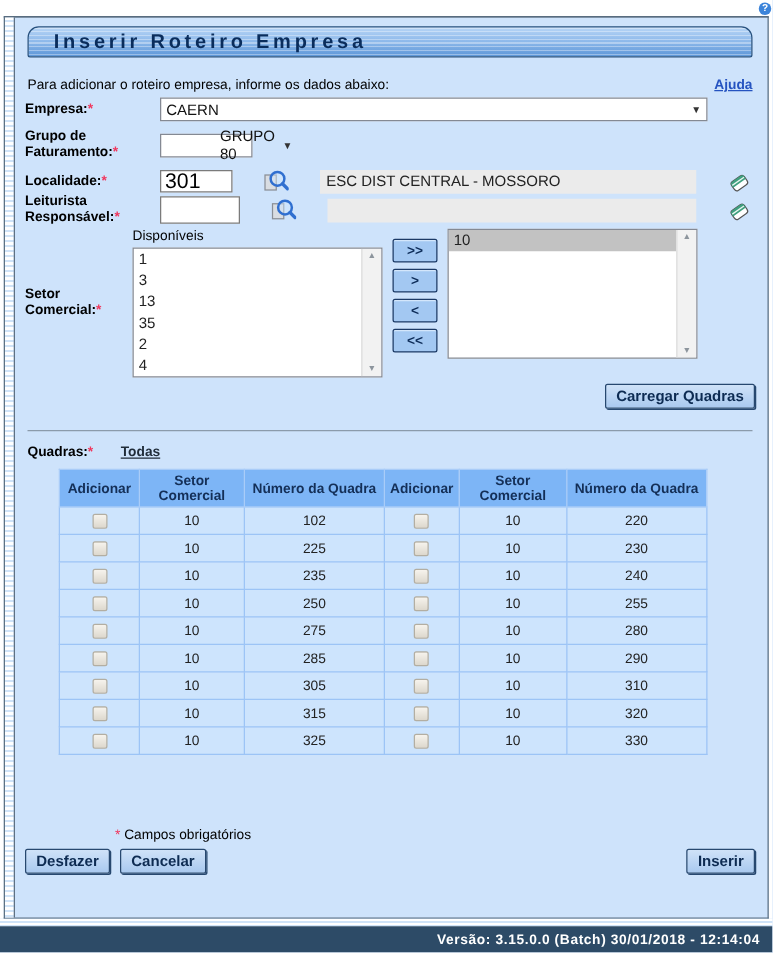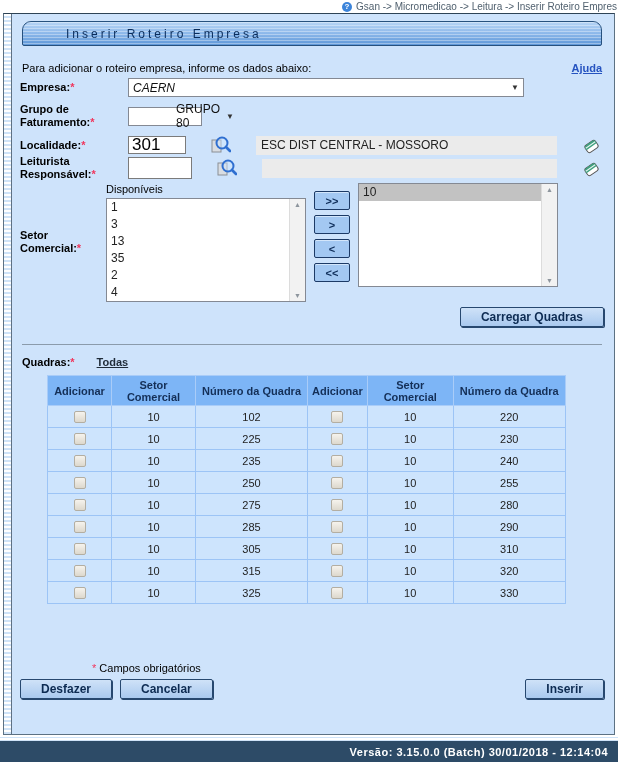--- a/index.html
+++ b/index.html
@@ -19,22 +19,22 @@
   .leftstripe{ position:absolute; left:0; top:0; bottom:0; width:8px;
     background:repeating-linear-gradient(to bottom,#ffffff 0 2px,#cfe3f8 2px 4px);
     border-right:1px solid #5f7183; }
   .content{ position:absolute; left:9px; top:0; right:0; bottom:0; padding:0 10px 0 7px; }
   
   .titlebar{ margin:7px 2px 0 2px; height:25px; border:1px solid #27517e; border-radius:9px 9px 2px 2px;
     background:linear-gradient(to bottom,#b7d5f6 0%,#8cb8ea 50%,#5e97d8 100%);
     position:relative; overflow:hidden; display:flex; align-items:center; }
   .titlebar::after{ content:""; position:absolute; inset:0;
     background:repeating-linear-gradient(to bottom,rgba(255,255,255,.35) 0 1px,rgba(255,255,255,0) 1px 3px); }
-  .titlebar span{ position:relative; z-index:1; font-size:12px; font-weight:normal; color:#0a2d5c;
-    letter-spacing:3px; padding-left:43px; }
+  .titlebar span{ position:relative; z-index:1; font-size:16px; font-weight:bold; color:#0a2d5c;
+    letter-spacing:3px; padding-left:20px; }
   
   .intro-row{ margin-top:16px; display:flex; justify-content:space-between; align-items:center; padding:0 2px; }
   .ajuda{ color:#2553c0; font-weight:bold; text-decoration:underline; cursor:pointer; }
   
   .form{ margin-top:4px; }
   .frow{ display:flex; align-items:center; margin-bottom:6px;gap:22px; }
   .flabel{ width:86px; font-weight:bold; line-height:13px; flex:none; }
   .req{ color:#f0365c; }
   .selectbox{ height:19px; background:#fff; border:1px solid #848993; display:flex; align-items:center;
     justify-content:space-between; padding:0 4px; font-size:12px; color:#111; cursor:default; }
@@ -55,21 +55,21 @@
   .li.sel{ background:#c2c2c2; }
   .vscroll{ position:absolute; right:0; top:0; bottom:0; width:16px; background:#f2f2f2;
     border-left:1px solid #dcdcdc; display:flex; flex-direction:column; justify-content:space-between;
     align-items:center; font-size:7px; color:#8d959d; padding:2px 0; }
   .btncol{ width:52px; flex:none; display:flex; flex-direction:column; align-items:center; gap:5px; padding-top:8px; }
   .xferbtn{ width:36px; height:19px; background:#a3c8f2; border:1px solid #1c3a66; color:#0e2d59;
     font-weight:bold; font-size:11px; display:flex; align-items:center; justify-content:center;
     border-radius:2px; cursor:pointer; box-shadow:inset 0 1px 0 #d3e6fb; }
   .carregar-row{ display:flex; justify-content:flex-end; margin-top:5px; padding-right:0; }
   .btn{ background:linear-gradient(to bottom,#cfe2f8,#a9c9ef); border:1px solid #27486f;
-    box-shadow:1px 1px 0 #27486f; color:#0d2b52; font-weight:bold; font-size:12px; padding:2px 20px;
+    box-shadow:1px 1px 0 #27486f; color:#0d2b52; font-weight:bold; font-size:12px; padding:2px 8px;
     border-radius:2px; cursor:pointer; font-family:"Liberation Sans", sans-serif; }
   .divider{ border:none; border-top:1px solid #8b9bab; margin:17px 2px 11px 2px; }
   
   .quadras-head{ display:flex; gap:22px; font-weight:bold; padding-left:2px; align-items:center; }
   .todas{ color:#1f2b38; text-decoration:underline; cursor:pointer; }
   table.quadras{ border-collapse:collapse; margin:7px 0 0 27px; }
   table.quadras th{ background:#7db5f6; color:#142f57; font-size:11px; font-weight:bold;
     border:1px solid #a9ccf8; height:30px; padding:1px 4px; }
   table.quadras td{ background:#cde4fd; border:1px solid #9cc4f6; font-size:11px; color:#222;
     text-align:center; height:22px; padding:1px 4px; }
@@ -84,21 +84,20 @@
     background:repeating-linear-gradient(to bottom,#ffffff 0 2px,#cfe3f8 2px 3px); }
   .footer-bar{ position:absolute; left:0; right:0; bottom:0; height:21px; background:#2d4b67;
     color:#fff; font-weight:bold; font-size:11px; letter-spacing:0.5px; display:flex;
     align-items:center; justify-content:flex-end; padding-right:10px; }
 </style>
 </head>
 <body>
 
 <div class="breadcrumb-bar">
   <span class="qicon">?</span>
-  <span>Gsan -&gt; Micromedicao -&gt; Leitura -&gt; Inserir Roteiro Empres</span>
 </div>
 
 <div class="frame">
   <div class="leftstripe"></div>
   <div class="content">
 
     <div class="titlebar">
       <span>Inserir Roteiro Empresa</span>
     </div>
 
@@ -106,21 +105,21 @@
       <span>Para adicionar o roteiro empresa, informe os dados abaixo:</span>
       <span class="ajuda">Ajuda</span>
     </div>
 
     <div class="form">
 
       <div class="frow">
         <div class="flabel">
           <span>Empresa:</span><span class="req">*</span>
         </div>
-        <div class="selectbox" style="width:396px;font-style:italic;">
+        <div class="selectbox" style="width:438px;">
           <span>CAERN</span>
           <span class="sel-arrow">▼</span>
         </div>
       </div>
 
       <div class="frow">
         <div class="flabel">
           <div>Grupo de</div>
           <div><span>Faturamento:</span><span class="req">*</span></div>
         </div>

